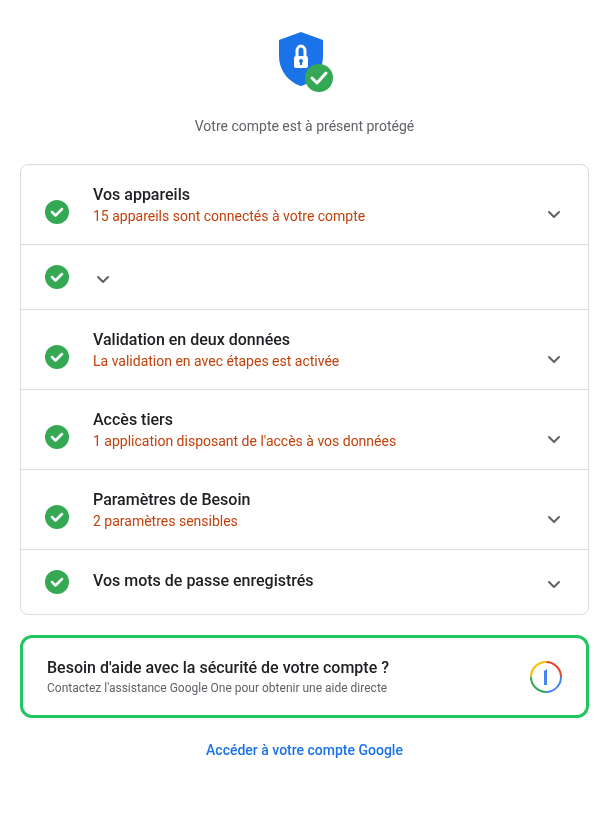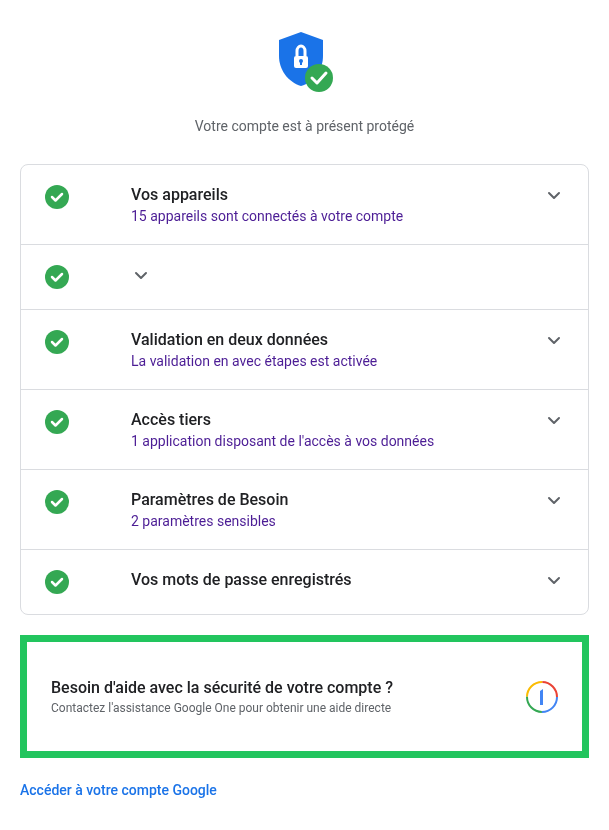--- a/index.html
+++ b/index.html
@@ -34,25 +34,24 @@
       color: #5f6368;
     }
     .card {
       border: 1px solid #dadce0;
       border-radius: 8px;
       overflow: hidden;
       margin-bottom: 20px;
     }
     .item {
       display: flex;
-      align-items: flex-start;
+      align-items: flex-end;
       padding: 20px 24px;
       cursor: pointer;
       border-bottom: 1px solid #dadce0;
-      gap: 38px;
     }
     .item:last-child {
       border-bottom: none;
     }
     .check-icon {
       flex-shrink: 0;
       width: 24px;
       height: 24px;
       margin-right: 24px;
     }
@@ -60,32 +59,32 @@
       flex: 1;
     }
     .item-title {
       font-size: 16px;
       font-weight: 500;
       color: #202124;
       margin-bottom: 4px;
     }
     .item-desc {
       font-size: 14px;
-      color: #4c1d95;
+      color: #c2410c;
     }
     .chevron {
       flex-shrink: 0;
       width: 20px;
       height: 20px;
       color: #5f6368;
     }
     .help-card {
-      border: 7px solid #22c55e;
-      border-radius: 0;
-      padding: 36px 24px;
+      border: 3px solid #22c55e;
+      border-radius: 12px;
+      padding: 20px 24px;
       display: flex;
       align-items: center;
       justify-content: space-between;
       margin-bottom: 24px;
     }
     .help-content {
       flex: 1;
     }
     .help-title {
       font-size: 16px;
@@ -98,20 +97,21 @@
       color: #5f6368;
     }
     .google-one-icon {
       flex-shrink: 0;
       width: 32px;
       height: 32px;
       margin-left: 16px;
     }
     .footer-link {
       display: block;
+      text-align: center;
       color: #1a73e8;
       font-size: 14px;
       font-weight: 500;
       text-decoration: none;
       cursor: pointer;
     }
   </style>
 </head>
 <body>
 

